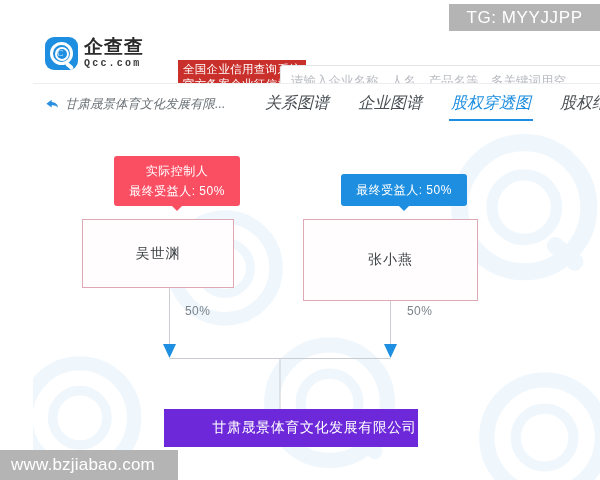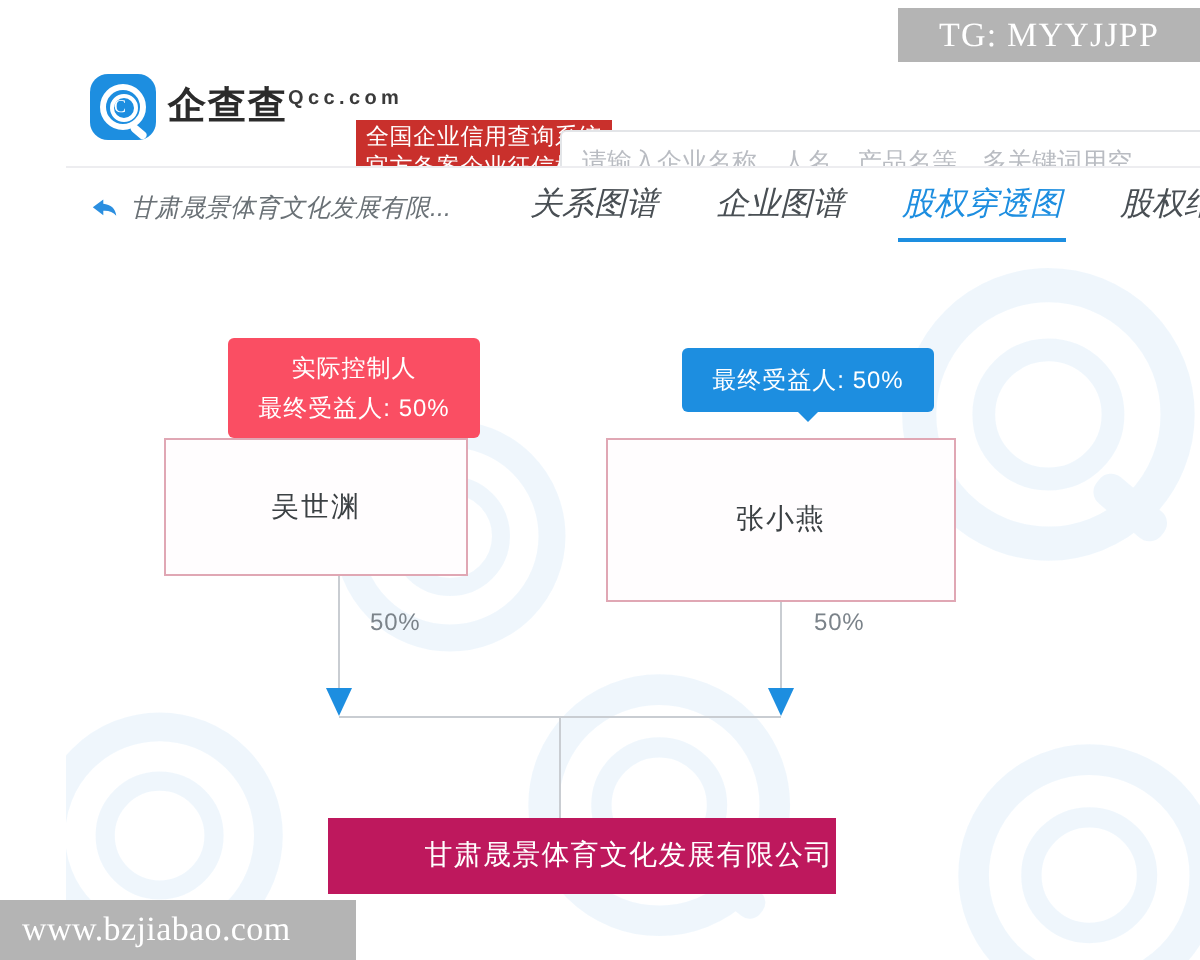--- a/index.html
+++ b/index.html
@@ -35,21 +35,21 @@
     border:2px solid #ffffff;border-radius:50%;box-sizing:border-box;
   }
   .logo-mark .cc{
     position:absolute;left:12px;top:10px;color:#fff;font-size:9px;
     font-family:"Liberation Serif",serif;line-height:12px;
   }
   .logo-mark .tail{
     position:absolute;right:4px;bottom:3px;width:9px;height:3.5px;
     background:#fff;border-radius:2px;transform:rotate(40deg);
   }
-  .brand-text{display:flex;flex-direction:row;justify-content:flex-start;}
+  .brand-text{display:flex;flex-direction:column;justify-content:flex-start;font-family:Liberation Mono, monospace;}
   .brand-cn{font-size:19px;color:#2b2b2b;letter-spacing:1px;line-height:20px;font-weight:bold;}
   .brand-en{font-size:10px;color:#3a3a3a;letter-spacing:2.2px;line-height:12px;font-weight:bold;}
 
   .badge-red{
     position:absolute;left:145px;top:38px;width:128px;height:34px;
     background:#c9302c;color:#ffffff;display:flex;flex-direction:column;
     align-items:center;justify-content:center;line-height:15px;
     font-size:11.5px;letter-spacing:.3px;
   }
 
@@ -91,54 +91,54 @@
   
   .node{position:absolute;box-sizing:border-box;display:flex;align-items:center;justify-content:center;}
   .person-node{
     border:1px solid #e0a7b4;background:#fffdfe;
     font-size:14px;color:#3b4043;letter-spacing:1px;cursor:pointer;
   }
   .person-node.p1{left:49px;top:93px;width:152px;height:69px;}
   .person-node.p2{left:270px;top:93px;width:175px;height:82px;}
 
   .company-node{
-    left:131px;top:283px;width:254px;height:38px;background:#be185d;
+    left:131px;top:283px;width:254px;height:38px;background:#6d28d9;
     color:#ffffff;font-size:14px;letter-spacing:.6px;cursor:pointer;padding-left:47px;
   }
 
   
   .tag{
     position:absolute;box-sizing:border-box;display:flex;flex-direction:column;
     align-items:center;justify-content:center;border-radius:3px;color:#fff;cursor:pointer;
   }
   .tag .tip{
     position:absolute;left:50%;margin-left:-5px;bottom:-5px;
     width:0;height:0;border-left:5px solid transparent;border-right:5px solid transparent;
   }
   .tag-red{
-    left:81px;top:43px;width:126px;height:50px;background:#fa4e63;
+    left:81px;top:30px;width:126px;height:50px;background:#fa4e63;
     font-size:12px;line-height:20px;letter-spacing:.5px;
   }
   .tag-red .tip{border-top:5px solid #fa4e63;}
   .tag-blue{
     left:308px;top:48px;width:126px;height:32px;background:#1d8ee0;
     font-size:12px;line-height:20px;letter-spacing:.5px;
   }
   .tag-blue .tip{border-top:5px solid #1d8ee0;}
 
   .edge-label{
     position:absolute;font-size:12px;color:#7b838a;letter-spacing:.4px;white-space:nowrap;
   }
   .edge-label.l1{left:152px;top:178px;}
   .edge-label.l2{left:374px;top:178px;}
 
   
   .ov{
     position:absolute;background:#b4b4b4;color:#ffffff;display:flex;align-items:center;
-    font-family:Liberation Serif, serif;
+    font-family:Liberation Sans, sans-serif;
   }
   .ov-tg{left:449px;top:4px;width:151px;height:27px;justify-content:center;font-size:17px;letter-spacing:.6px;}
   .ov-site{left:0px;top:450px;width:178px;height:30px;padding-left:11px;box-sizing:border-box;font-size:17px;letter-spacing:.2px;}
 </style>
 </head>
 <body>
 
 <div id="page">
 
   <div class="page-body">

